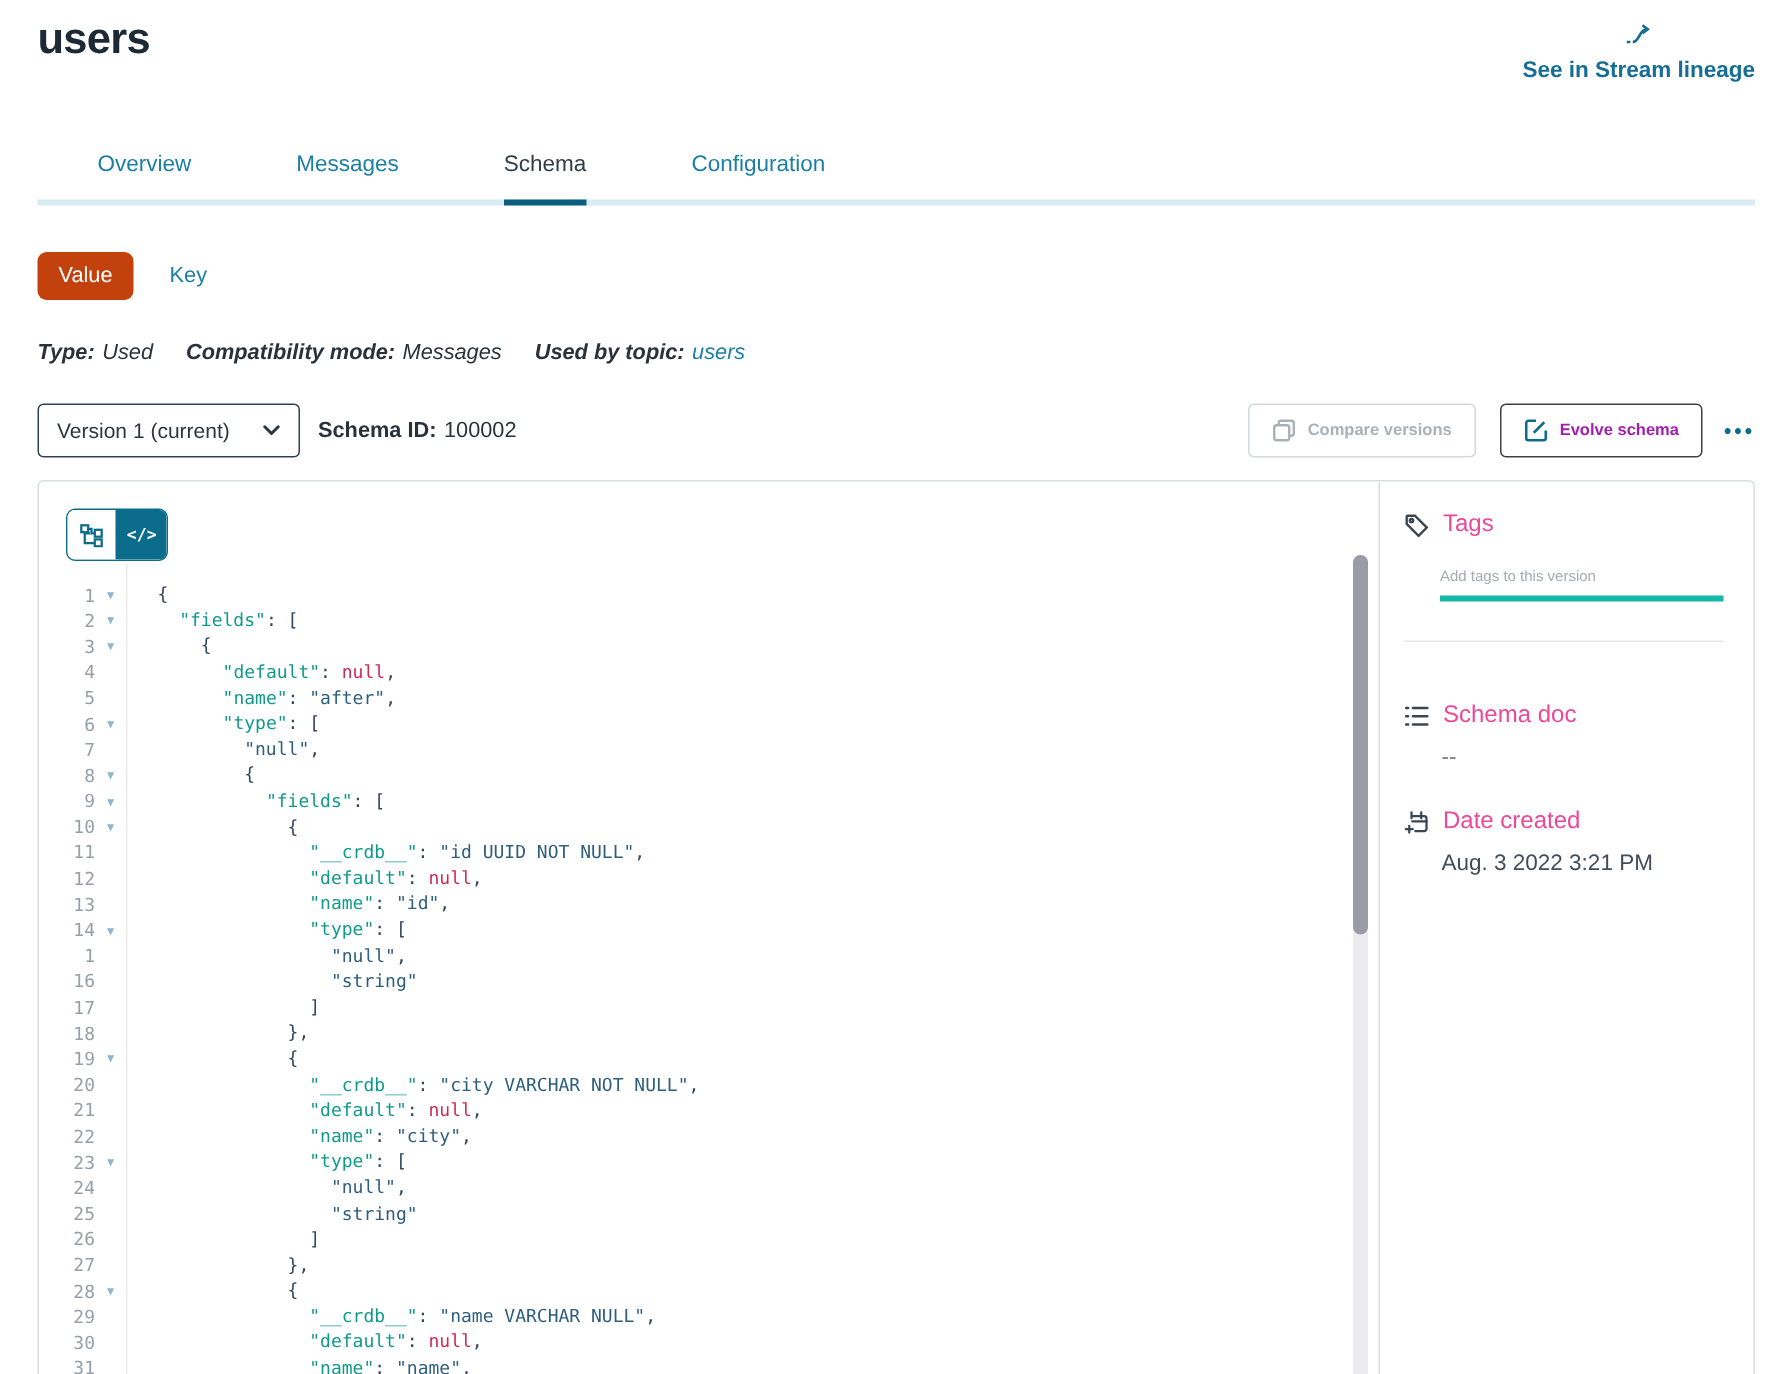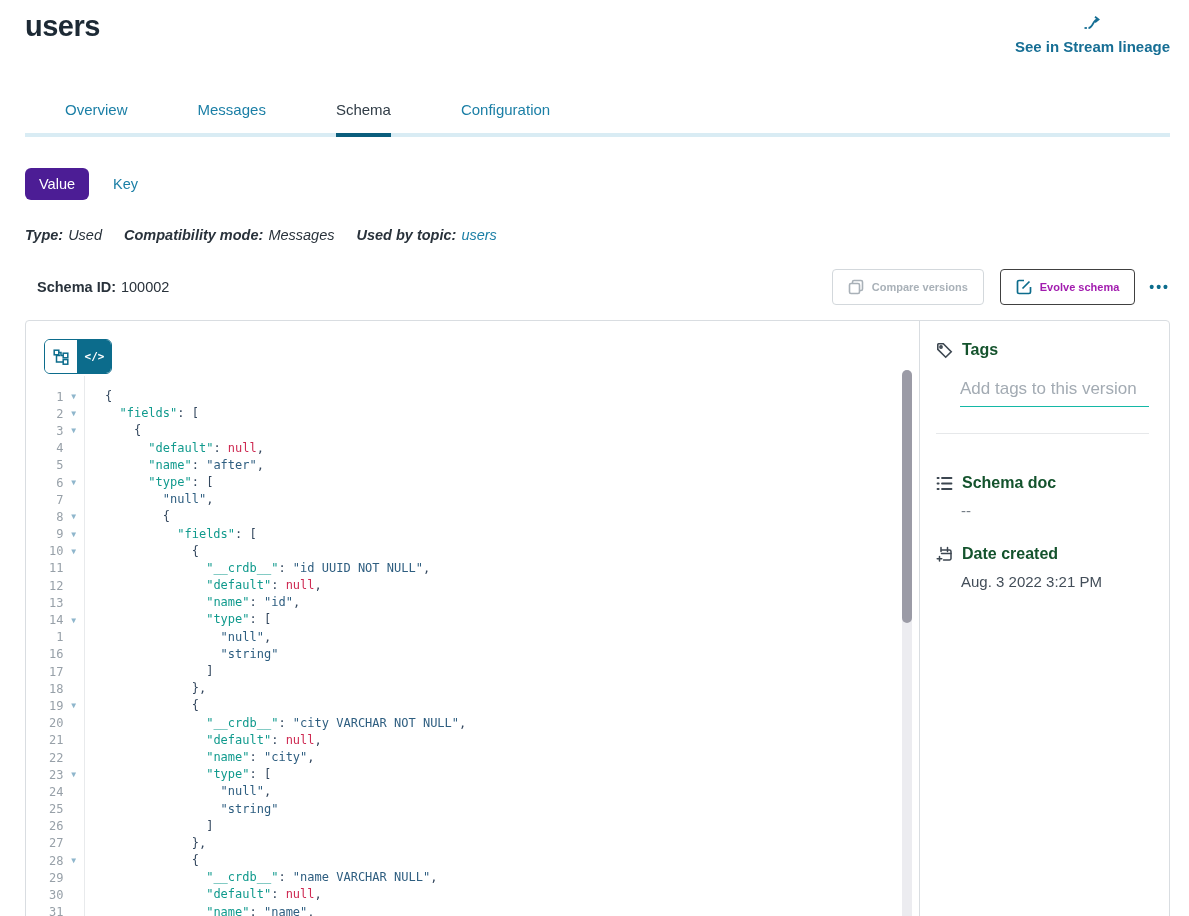--- a/index.html
+++ b/index.html
@@ -15,21 +15,21 @@
 
   
   .tabs { display:flex; gap:30px; margin-top:46px; border-bottom:4px solid #d9ecf4; }
   .tab { font-size:15px; color:#1b7fa6; padding-bottom:15px; cursor:pointer; background:none; border:none;
     font-family:inherit;margin-left:40px; }
   .tab.active { color:#303c46; font-weight:500; border-bottom:4px solid #0a5d7c; margin-bottom:-4px; }
 
   
   .toggle-row { margin-top:31px; display:flex; align-items:center; gap:24px; }
   .pill { font-size:14.5px; border:none; background:none; font-family:inherit; cursor:pointer; }
-  .pill.active { background:#4c1d95; color:#fff; border-radius:6px; padding:8px 14px; }
+  .pill.active { background:#c2410c; color:#fff; border-radius:6px; padding:8px 14px; }
   .pill.inactive { color:#1b7fa6; padding:8px 0; }
 
   
   .meta-row { margin-top:27px; display:flex; gap:22px; font-size:14.5px; }
   .meta-pair { display:flex; gap:5px;font-style:italic; }
   .meta-label { font-weight:700; color:#29323b; }
   .meta-value { color:#29323b; }
   .meta-link { color:#1b7fa6; cursor:pointer; text-decoration:none; }
 
   
@@ -73,24 +73,24 @@
   .tk-x { color:#ce2a52; }
 
   .sb-track { position:absolute; top:49px; bottom:0; right:7px; width:10px; background:#ececf0;
     border-radius:5px; }
   .sb-thumb { position:absolute; top:0; left:0; width:10px; height:253px; background:#9b9ba6;
     border-radius:5px; cursor:pointer; }
 
   
   .sidebar { width:250px; flex:none; border-left:1px solid #d9dde1; padding:20px 20px 0 16px; }
   .sb-head { display:flex; align-items:center; gap:9px; }
-  .sb-title { font-size:16px; font-weight:700; color:#14532d; }
+  .sb-title { font-size:16px; font-weight:400; color:#ec4899; }
   .sb-icon { color:#3c4650; display:flex; }
   .tags-input { display:block; width:calc(100% - 24px); margin:20px 0 0 24px; border:none;
-    border-bottom:1px solid #14b8a6; padding:0 0 7px 0; font-size:17px; font-family:inherit;
+    border-bottom:4px solid #14b8a6; padding:0 0 7px 0; font-size:10px; font-family:inherit;
     color:#2a3642; outline:none; background:transparent; }
   .tags-input::placeholder { color:#a3abb3; }
   hr.sb-div { border:none; border-top:1px solid #e6e8ea; margin:26px 0 0 0; }
   .sb-section { margin-top:40px; }
   .sb-section.tight { margin-top:26px; }
   .sb-value { margin:10px 0 0 25px; font-size:15px; color:#434e59; }
   .sb-value.muted { color:#757e87; }
 </style>
 </head>
 <body>
@@ -132,20 +132,28 @@
       <span class="meta-label">Compatibility mode:</span>
       <span class="meta-value">Messages</span>
     </span>
     <span class="meta-pair">
       <span class="meta-label">Used by topic:</span>
       <a class="meta-link">users</a>
     </span>
   </div>
 
   <div class="version-row">
+    <div class="select">
+      <span>Version 1 (current)</span>
+      <span class="sb-icon">
+        <svg width="12" height="8" viewBox="0 0 12 8" fill="none" stroke="#2a3642" stroke-width="2" stroke-linecap="round" stroke-linejoin="round">
+          <path d="M1.5 1.5 L6 6 L10.5 1.5"></path>
+        </svg>
+      </span>
+    </div>
     <div class="schema-id">
       <span class="meta-label">Schema ID:</span>
       <span class="meta-value">100002</span>
     </div>
     <div class="spacer"></div>
     <button class="btn ghost">
       <span class="sb-icon">
         <svg width="16" height="16" viewBox="0 0 16 16" fill="none" stroke="#a9b1b8" stroke-width="1.6">
           <rect x="1.5" y="4.5" width="10" height="10" rx="1.5"></rect>
           <path d="M4.5 4.5 V3 A1.5 1.5 0 0 1 6 1.5 H13 A1.5 1.5 0 0 1 14.5 3 V10 A1.5 1.5 0 0 1 13 11.5 H11.5"></path>

